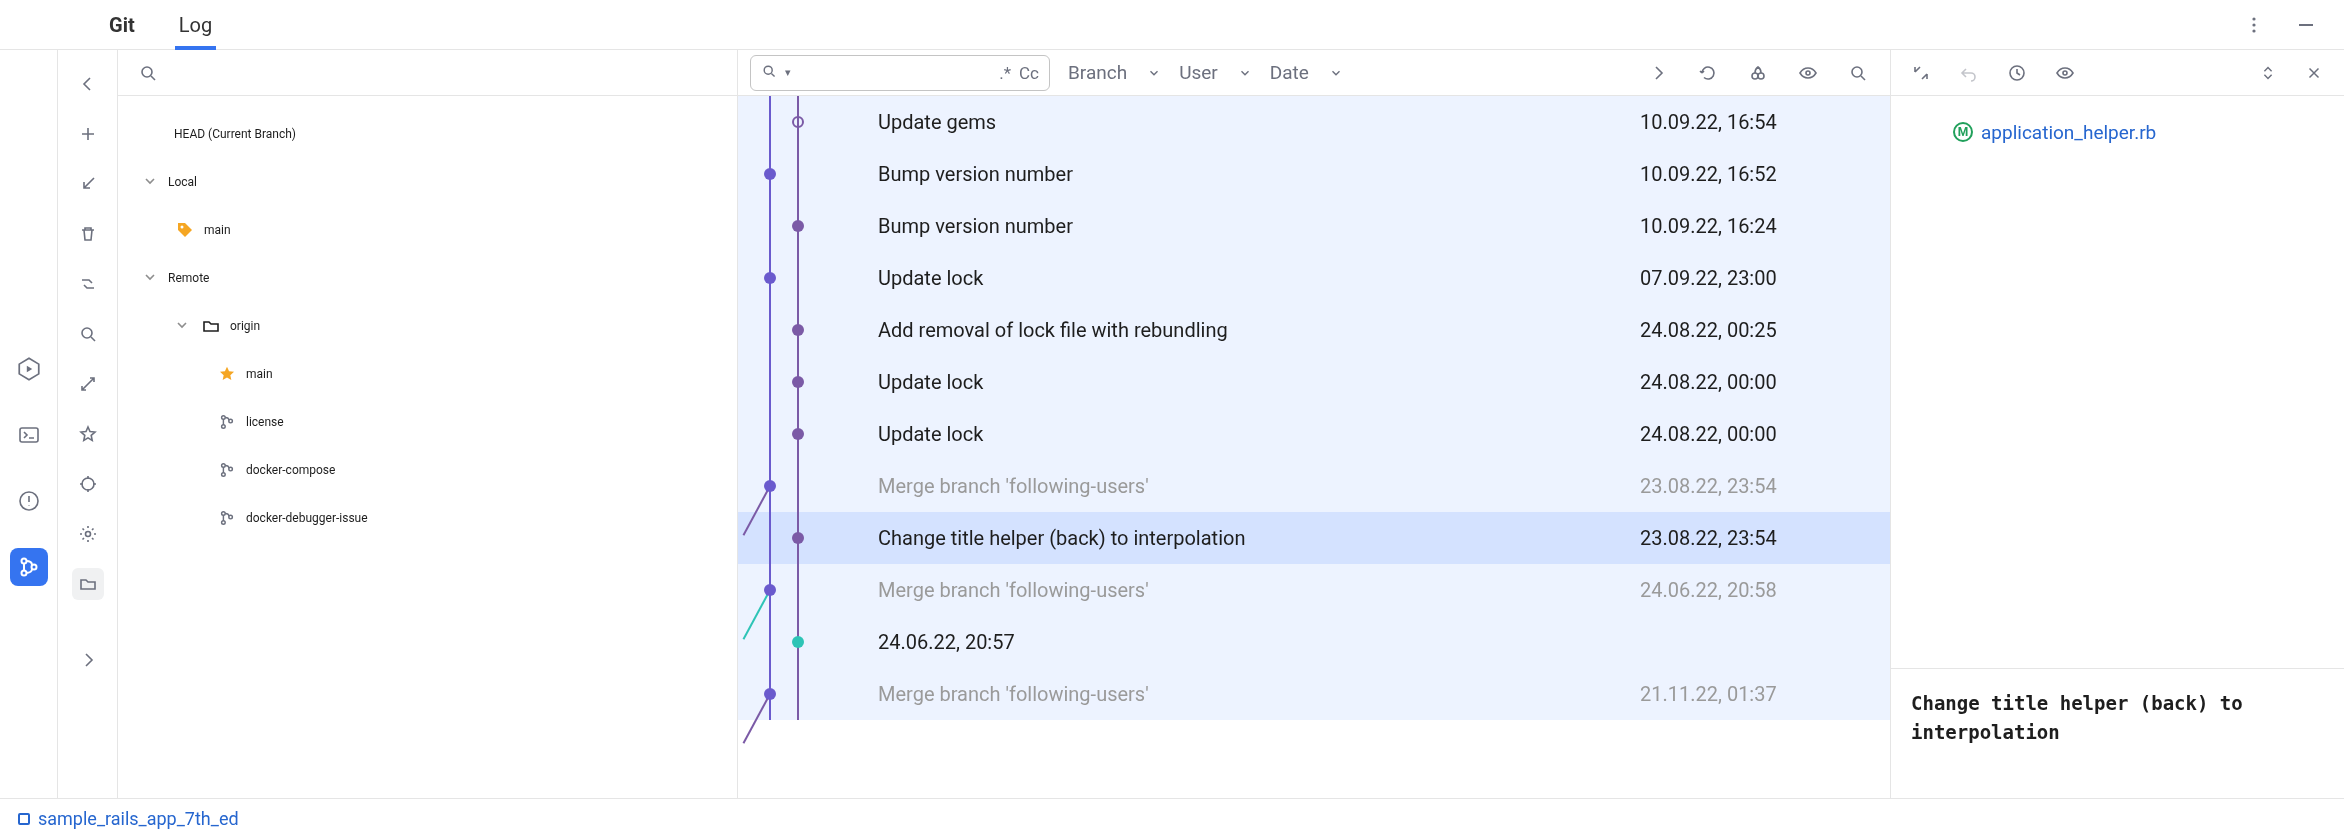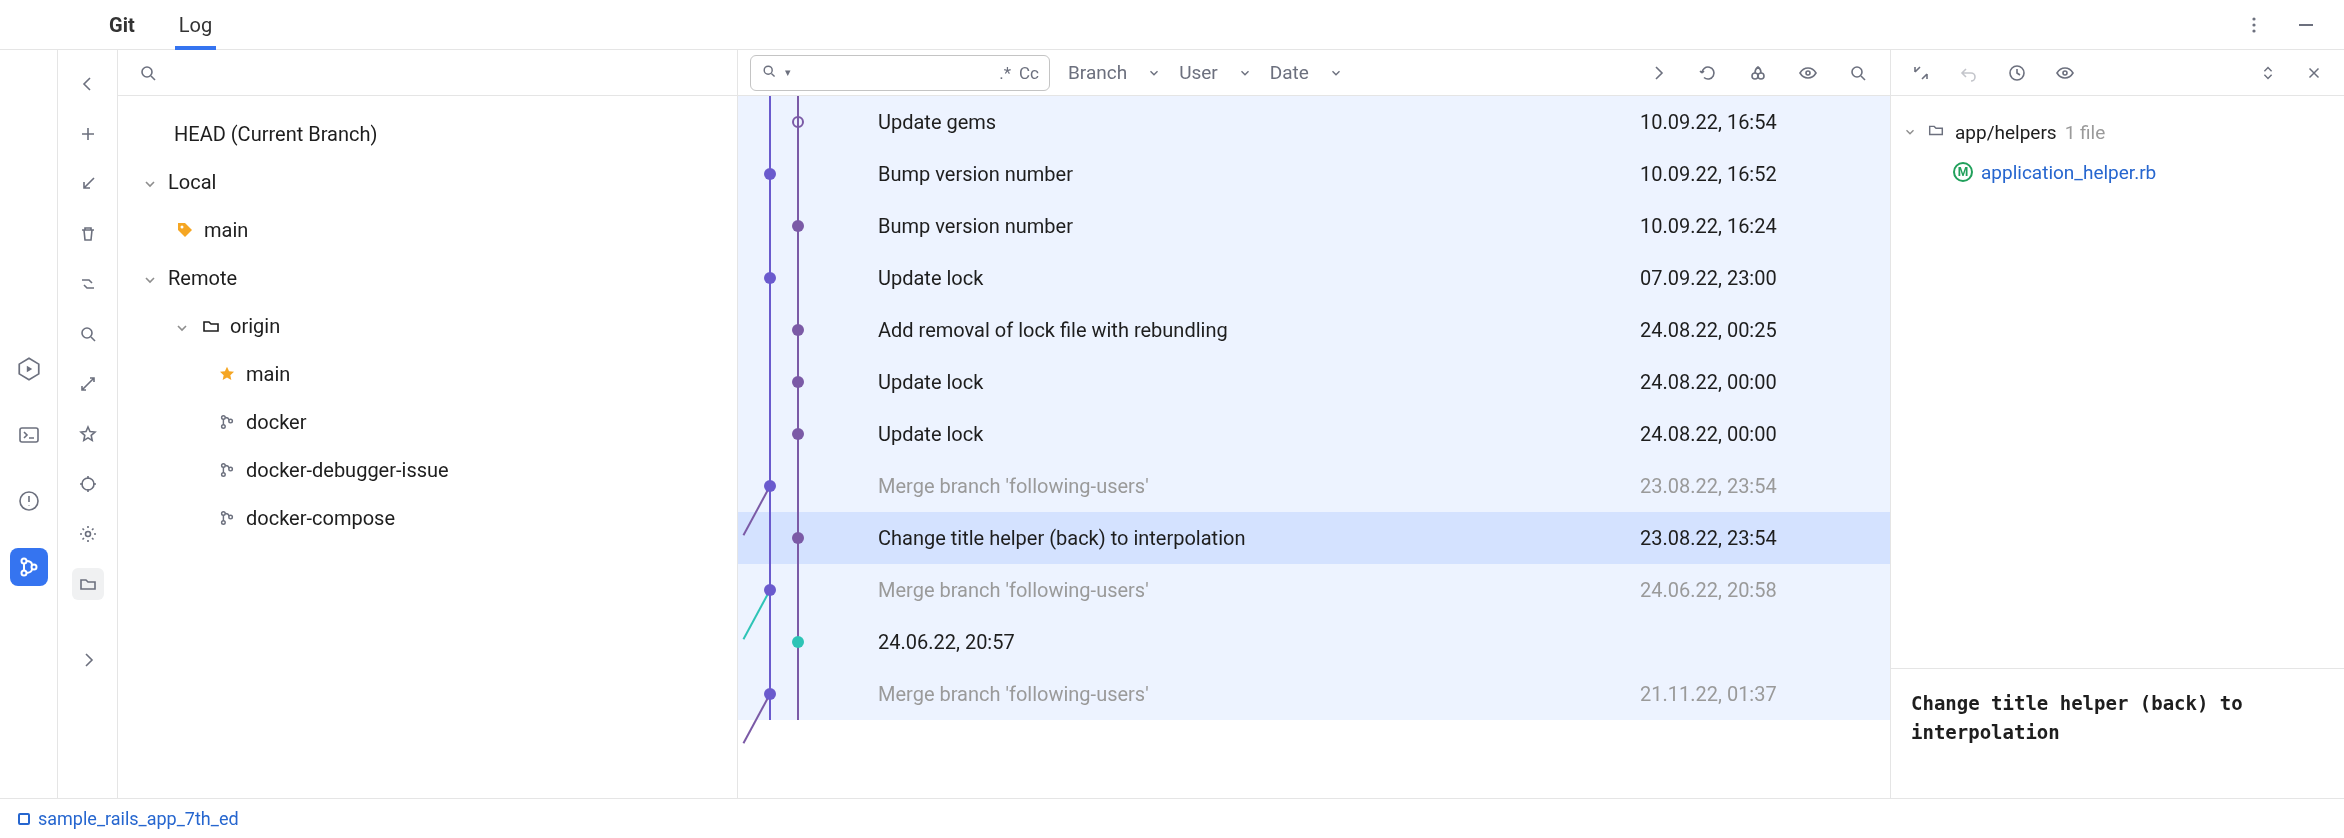--- a/index.html
+++ b/index.html
@@ -86,21 +86,21 @@
 .sidebar-search-row {
   height: 46px;
   border-bottom: 1px solid #e5e5e5;
   display: flex;
   align-items: center;
   padding: 0 16px;
   color: #a0a0a0;
 }
 .tree {
   padding: 14px 0;
-  font-size: 20px;
+  font-size: 12px;
   color: #1e1e1e;
 }
 .tree-row {
   display: flex;
   align-items: center;
   height: 48px;
   padding-left: 24px;
   gap: 8px;
   cursor: default;
   white-space: nowrap;
@@ -499,43 +499,43 @@
       <div id="remote-branches">
           <div class="tree-row indent-2">
     <span class="icon">
       <svg width="18" height="18" viewBox="0 0 20 20" fill="none" stroke="#6c707e" stroke-width="1.6">
         <circle cx="6" cy="5" r="2"></circle>
                 <circle cx="6" cy="15" r="2"></circle>
                 <circle cx="14" cy="9" r="2"></circle>
         <path d="M6 7v6M8 5c3 0 4 1.5 4 3"></path>
       </svg>
     </span>
-    <span>docker</span>
+    <span>license</span>
           </div>
           <div class="tree-row indent-2">
     <span class="icon">
       <svg width="18" height="18" viewBox="0 0 20 20" fill="none" stroke="#6c707e" stroke-width="1.6">
         <circle cx="6" cy="5" r="2"></circle>
                 <circle cx="6" cy="15" r="2"></circle>
                 <circle cx="14" cy="9" r="2"></circle>
         <path d="M6 7v6M8 5c3 0 4 1.5 4 3"></path>
       </svg>
     </span>
-    <span>docker-debugger-issue</span>
+    <span>docker-compose</span>
           </div>
           <div class="tree-row indent-2">
     <span class="icon">
       <svg width="18" height="18" viewBox="0 0 20 20" fill="none" stroke="#6c707e" stroke-width="1.6">
         <circle cx="6" cy="5" r="2"></circle>
                 <circle cx="6" cy="15" r="2"></circle>
                 <circle cx="14" cy="9" r="2"></circle>
         <path d="M6 7v6M8 5c3 0 4 1.5 4 3"></path>
       </svg>
     </span>
-    <span>docker-compose</span>
+    <span>docker-debugger-issue</span>
           </div>
         </div>
     </div>
   </div>
 
   <div class="center-panel">
     <div class="center-toolbar">
       <div class="search-box">
         <span class="mag">
           <svg width="16" height="16" viewBox="0 0 20 20" fill="none" stroke="currentColor" stroke-width="1.8">
@@ -743,34 +743,20 @@
             </svg>
         </span>
         <span class="icon-btn">
           <svg width="18" height="18" viewBox="0 0 20 20" fill="none" stroke="currentColor" stroke-width="1.6">
               <path d="M5 5l10 10M15 5L5 15"></path>
             </svg>
         </span>
       </div>
     </div>
     <div class="files-area">
-      <div class="files-row">
-        <span class="chev">
-          <svg width="14" height="14" viewBox="0 0 16 16" fill="none" stroke="currentColor" stroke-width="1.6">
-              <path d="M4 6l4 4 4-4"></path>
-            </svg>
-        </span>
-        <span class="folder-ico">
-          <svg width="18" height="18" viewBox="0 0 20 20" fill="none" stroke="currentColor" stroke-width="1.6">
-              <path d="M3 6h5l2 2h7v7H3z"></path>
-            </svg>
-        </span>
-        <span>app/helpers</span>
-        <span class="hint">1 file</span>
-      </div>
       <div id="file-list">
           <div class="file-row">
             <span class="badge-m">M</span>
     <span class="file-name">application_helper.rb</span>
           </div>
         </div>
     </div>
     <div class="commit-msg-area">Change title helper (back) to interpolation</div>
   </div>
 </div>

